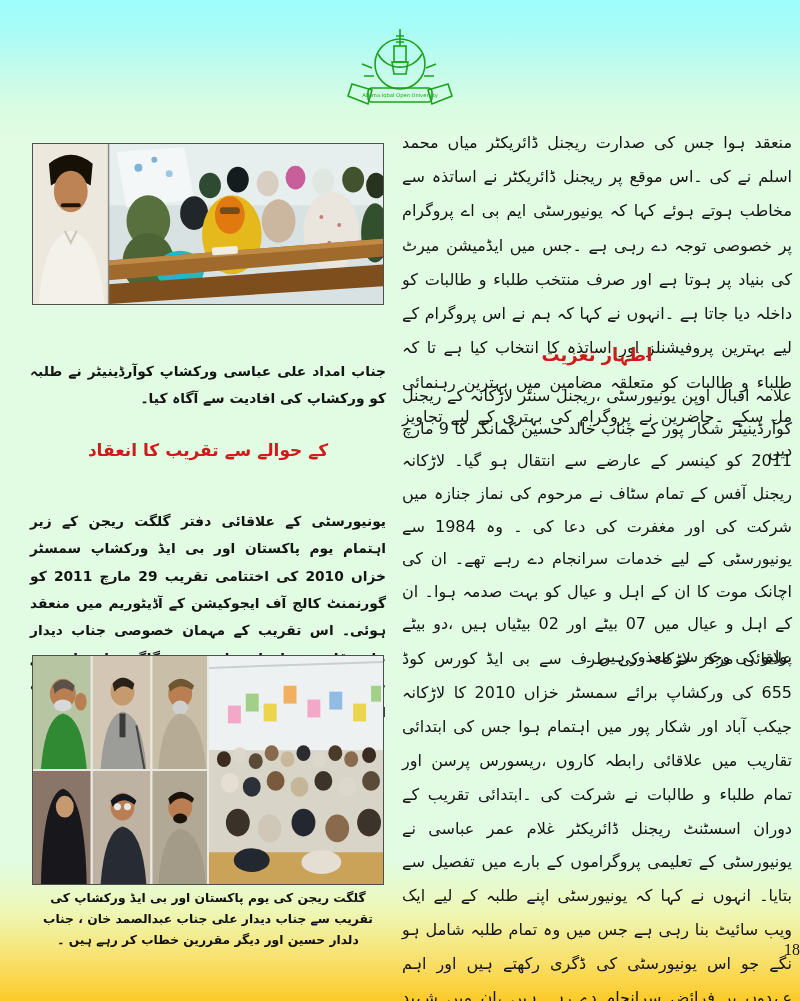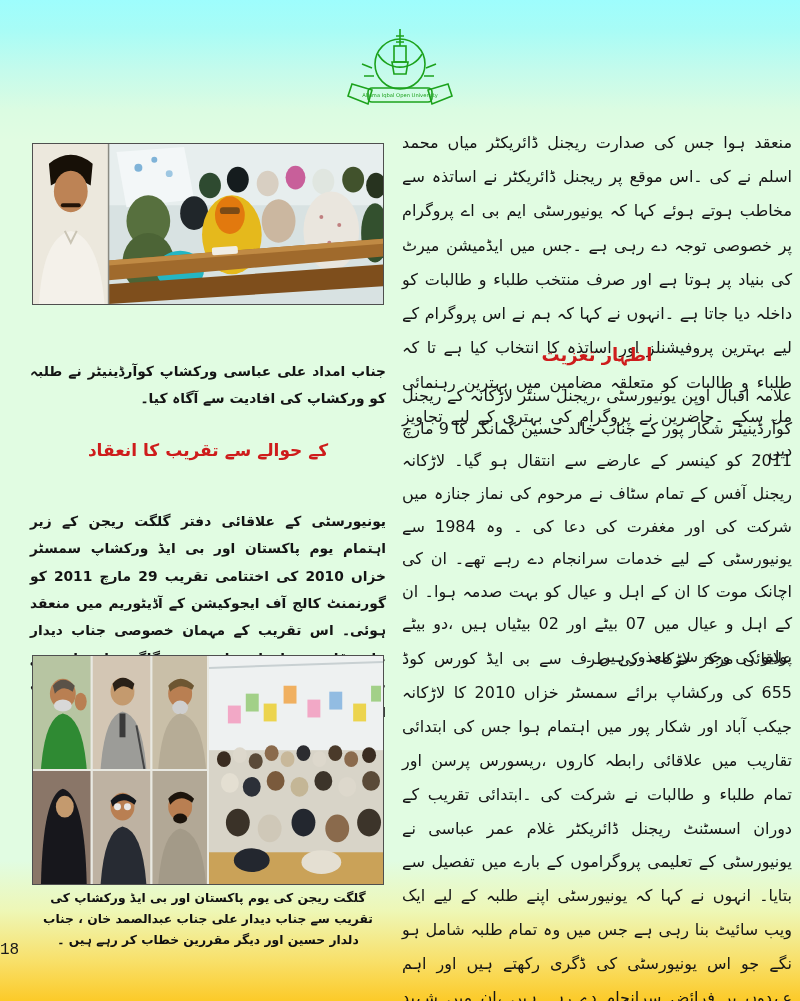--- a/index.html
+++ b/index.html
@@ -8,21 +8,21 @@
     background:linear-gradient(180deg,#9efdfd 0%,#a8fcf6 3%,#c4fbec 7%,#dbfce2 11%,
       #e1fce2 14%,#e1fce2 86%,#eef7b6 91%,#f8e06a 96%,#fcca28 100%);}
   .urdu{direction:rtl;unicode-bidi:embed;}
   .abs{position:absolute;box-sizing:border-box;}
   .para{font-size:16px;line-height:2.14;text-align:justify;text-align-last:right;}
   .para-left{font-size:13.8px;line-height:1.98;text-align:justify;text-align-last:right;font-weight:bold;}
   .red-heading{color:#ce1c1c;font-weight:bold;text-align:center;}
   .caption{font-size:12.3px;font-weight:600;text-align:center;line-height:1.7;color:#101010;}
   .photo{border:1px solid #4f4f4f;background:#cfd8d8;}
   .photo svg{display:block;width:100%;height:100%;}
-  .page-number{width:100%;text-align:left;font-family:Liberation Mono, monospace;
+  .page-number{width:100%;text-align:right;font-family:Liberation Serif, serif;
     font-size:16px;color:#1a1a1a;}
   .logo svg{display:block;width:100%;height:100%;}
 </style>
 </head>
 <body>
 
 <div class="page">
 
   <div class="abs logo" style="left:342px;top:24px;width:116px;height:92px;">
     <svg viewBox="0 0 116 92">

